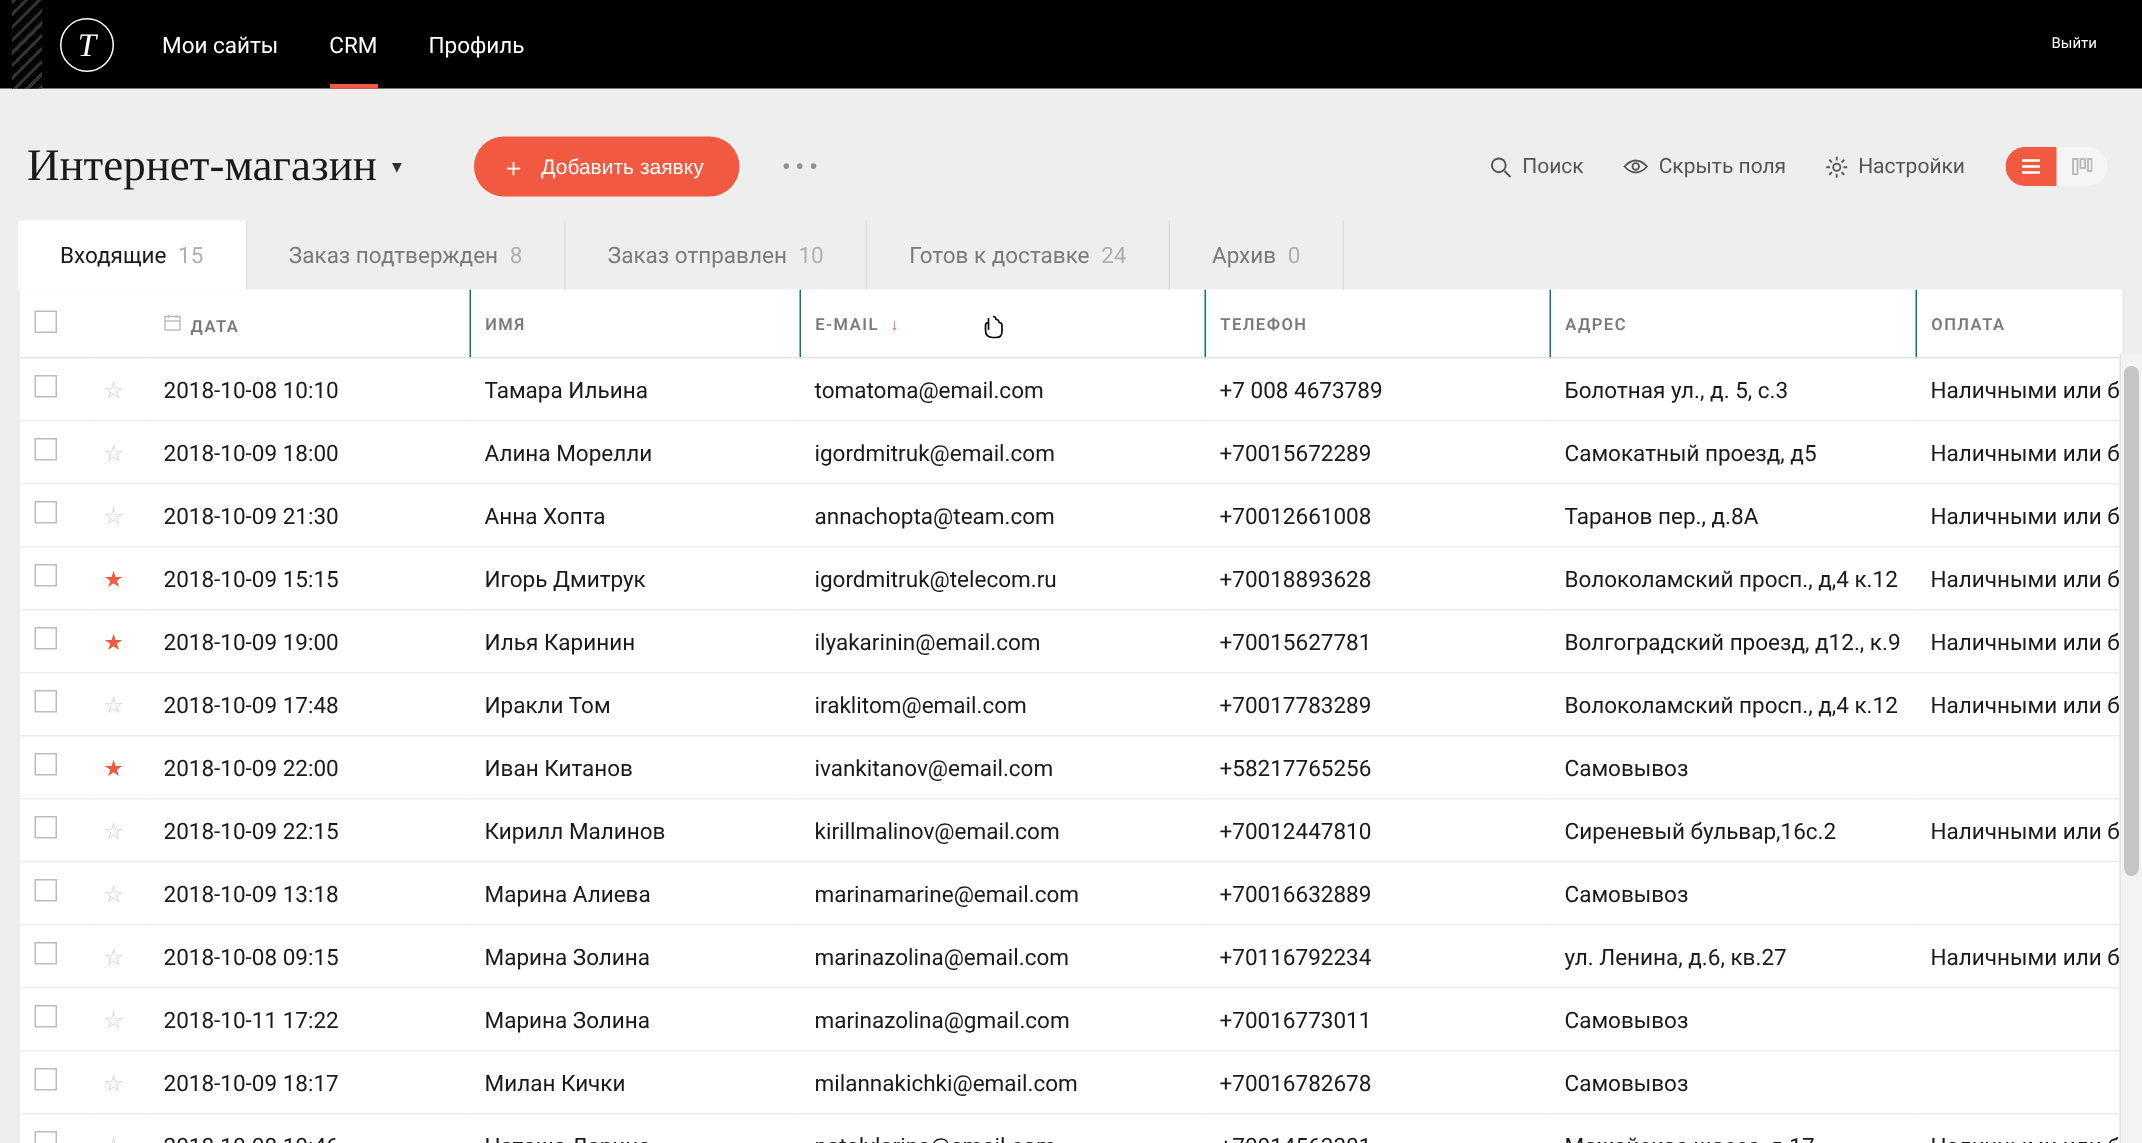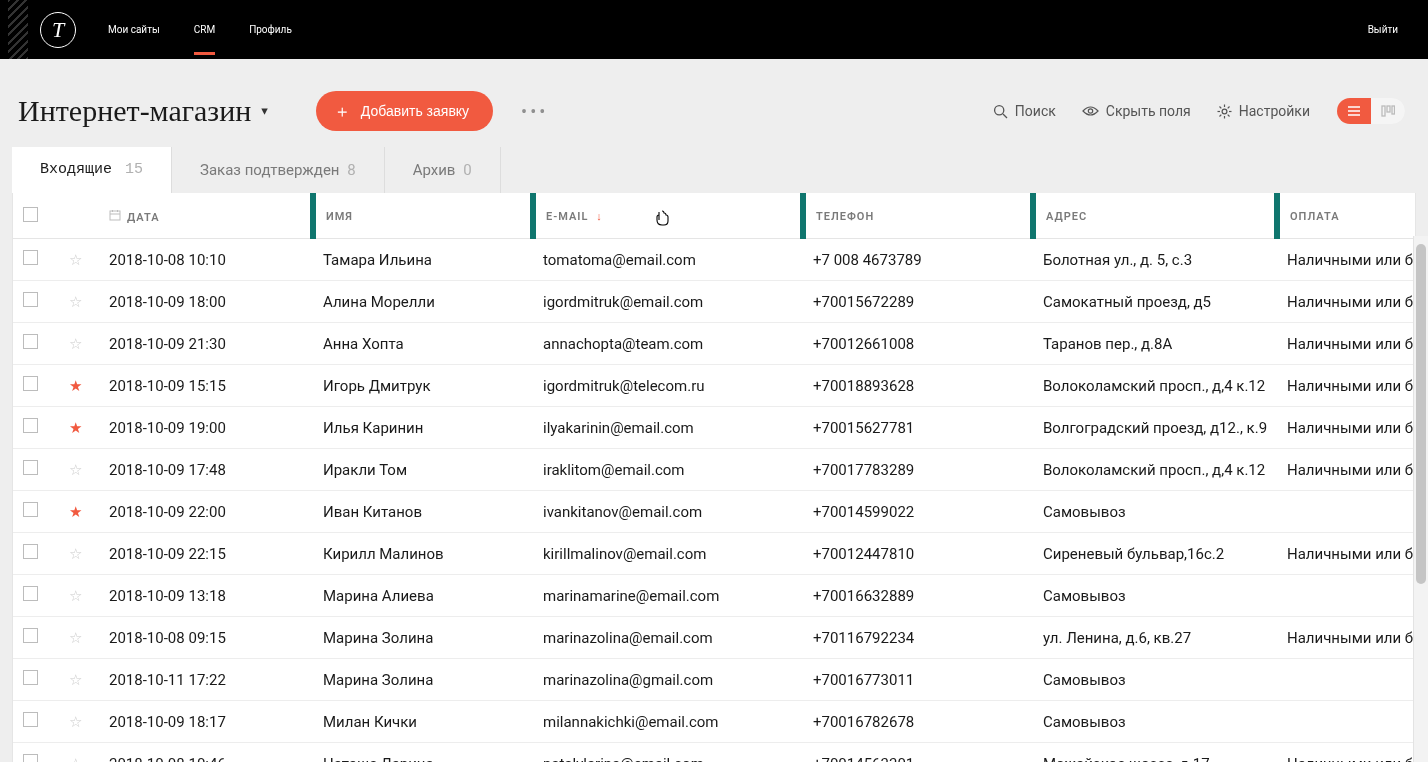--- a/index.html
+++ b/index.html
@@ -34,21 +34,21 @@
     border-radius: 50%;
     display: flex; align-items: center; justify-content: center;
     font-family: "Times New Roman", serif;
     font-style: italic;
     font-size: 22px;
     margin-right: 32px;
     cursor: pointer;
   }
   .topnav nav { display: flex; gap: 34px; }
   .topnav nav a {
-    color: #fff; text-decoration: none; font-size: 10px;
+    color: #fff; text-decoration: none; font-size: 15px;
     position: relative; padding: 20px 0; cursor: pointer;
   }
   .topnav nav a.active::after {
     content: ""; position: absolute; bottom: 0; left: 0; right: 0;
     height: 3px; background: #f15a40;
   }
   .topnav .spacer { flex: 1; }
   .topnav .logout { color: #fff; font-size: 10px; cursor: pointer; }
 
   
@@ -111,21 +111,20 @@
     padding: 14px 28px;
     font-size: 15px;
     color: #7a7a7a;
     cursor: pointer;
     border-right: 1px solid #ddd;
     background: transparent;
   }
   .tab.active {
     background: #fff;
     color: #1a1a1a;
-    font-family: Liberation Mono, monospace;
   }
   .tab .count { color: #b0b0b0; margin-left: 4px; }
 
   
   .table-wrap {
     background: #fff;
     margin: 0 12px 0 12px;
     overflow: hidden;
     border: 1px solid #e5e5e5;
     border-top: none;
@@ -140,21 +139,21 @@
   col.addr { width: 244px; }
   col.pay { width: 200px; }
   thead th {
     text-align: left;
     font-size: 11px;
     font-weight: 600;
     letter-spacing: 1px;
     color: #7a7a7a;
     padding: 14px 10px 13px;
     border-bottom: 1px solid #e5e5e5;
-    border-right: 6px solid #0f766e;
+    border-right: 1px solid #0f766e;
     text-transform: uppercase;
     white-space: nowrap;
   }
   thead th:first-child, thead th:nth-child(2) { border-right: none; }
   thead th .sort-arrow { color: #f15a40; font-size: 11px; margin-left: 4px; }
   thead th .cal-icon { margin-right: 6px; opacity: 0.55; }
   tbody td {
     font-size: 15px;
     color: #1a1a1a;
     padding: 11px 10px;
@@ -263,20 +262,22 @@
           <rect x="11" y="1" width="2.5" height="8" stroke-width="1.3"></rect>
         </svg>
       </div>
     </div>
   </div>
 </div>
 
 <div class="tabs" id="status-tabs">
     <div class="tab active"><span>Входящие</span><span class="count"> 15</span></div>
     <div class="tab"><span>Заказ подтвержден</span><span class="count"> 8</span></div>
+    <div class="tab"><span>Заказ отправлен</span><span class="count"> 10</span></div>
+    <div class="tab"><span>Готов к доставке</span><span class="count"> 24</span></div>
     <div class="tab"><span>Архив</span><span class="count"> 0</span></div>
   </div>
 
 <div class="table-wrap">
   <table>
     <colgroup>
       <col class="cb">
         <col class="star">
         <col class="date">
         <col class="name">
@@ -367,21 +368,21 @@
           <td>+70017783289</td>
           <td>Волоколамский просп., д,4 к.12</td>
           <td>Наличными или ба</td>
         </tr>
         <tr>
           <td><span class="chk"></span></td>
           <td><span class="star-icon on">★</span></td>
           <td>2018-10-09 22:00</td>
           <td>Иван Китанов</td>
           <td>ivankitanov@email.com</td>
-          <td>+70014599022</td>
+          <td>+58217765256</td>
           <td>Самовывоз</td>
           <td></td>
         </tr>
         <tr>
           <td><span class="chk"></span></td>
           <td><span class="star-icon">☆</span></td>
           <td>2018-10-09 22:15</td>
           <td>Кирилл Малинов</td>
           <td>kirillmalinov@email.com</td>
           <td>+70012447810</td>

